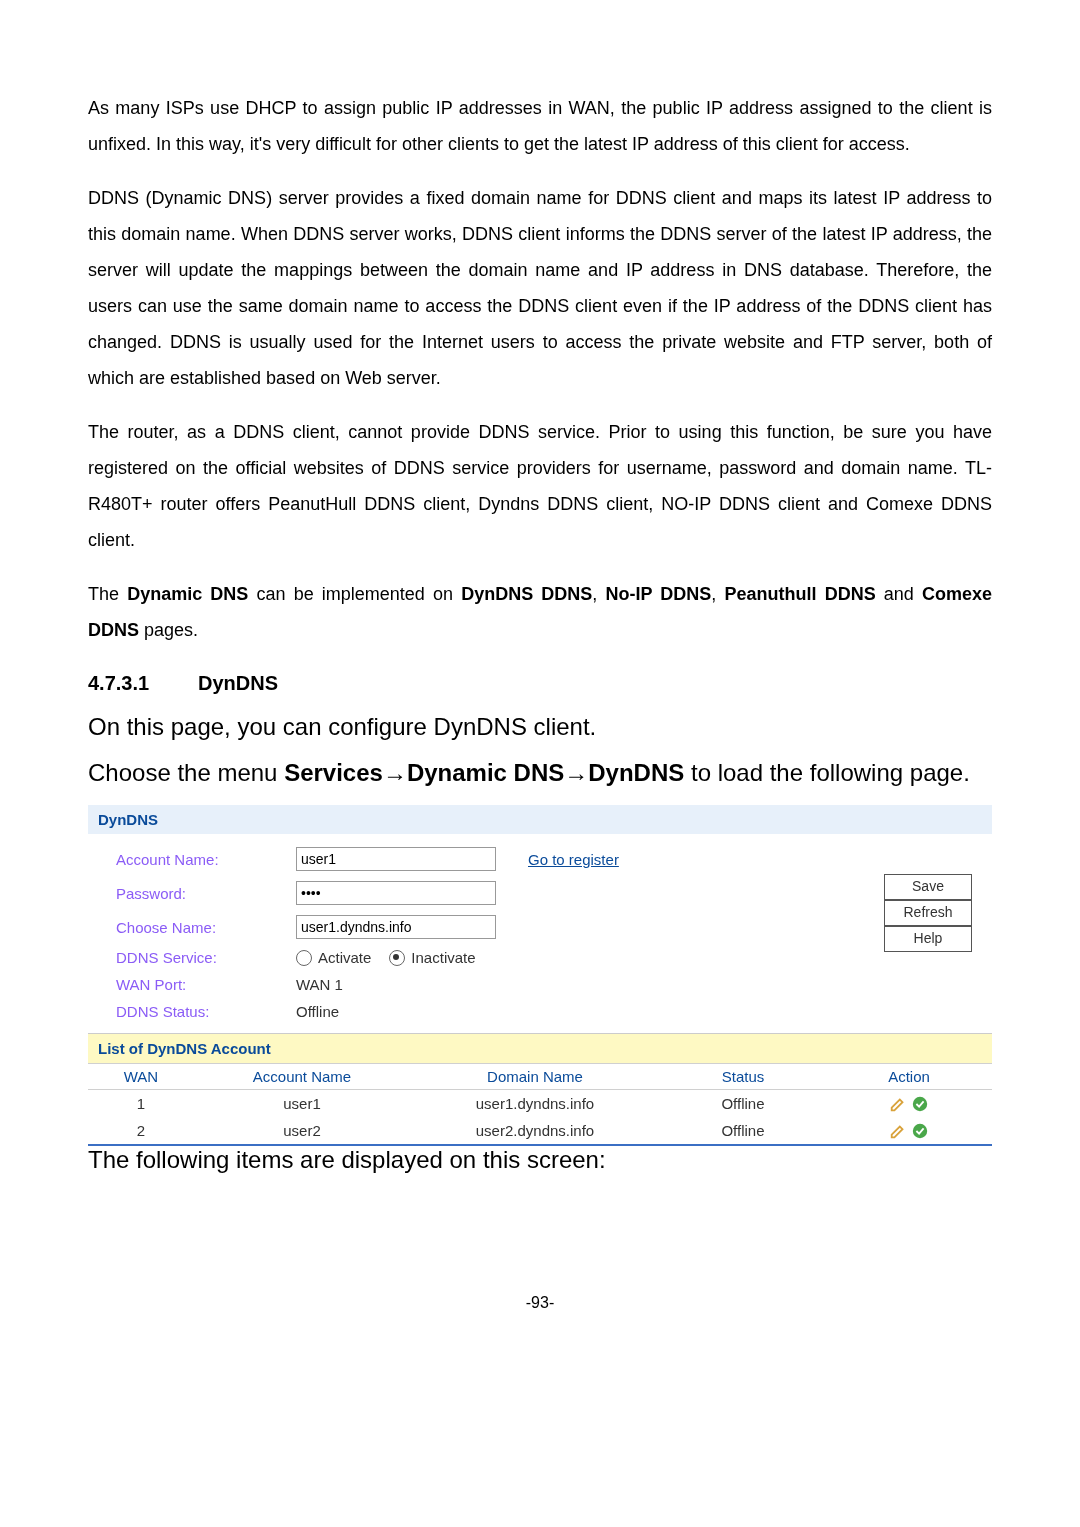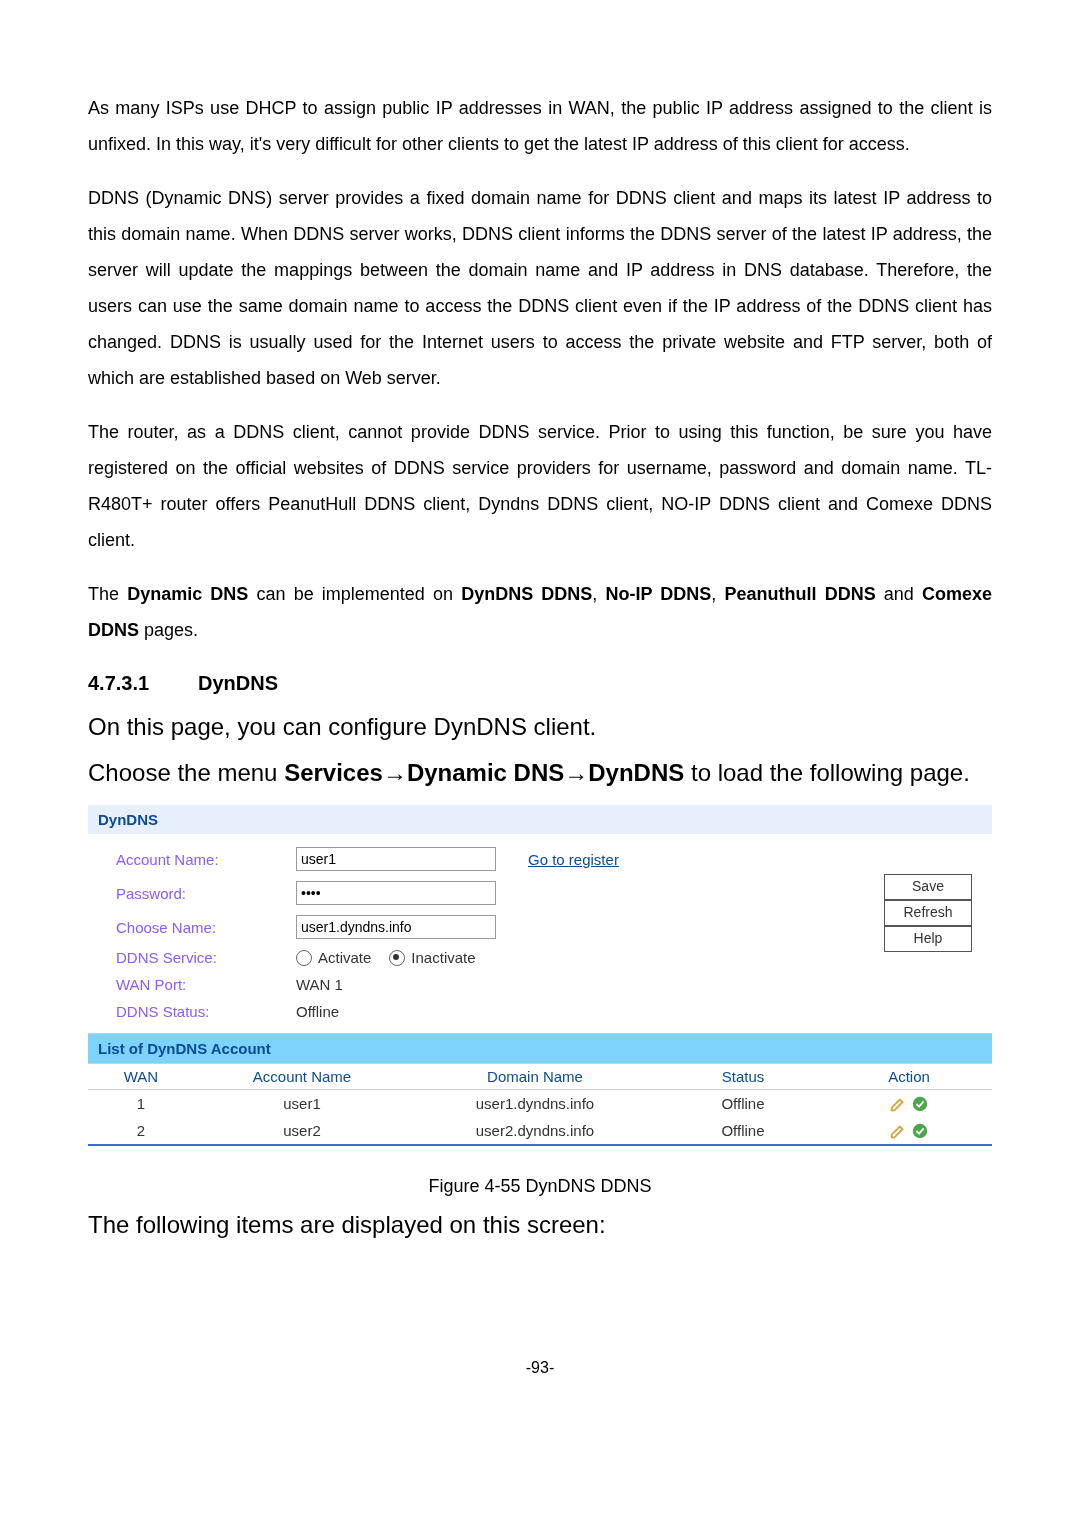--- a/index.html
+++ b/index.html
@@ -115,21 +115,21 @@
     background: #fff;
     cursor: pointer;
     text-align: center;
     line-height: 22px;
     text-decoration: underline;
     text-decoration-color: rgba(0,0,0,0);
   }
   .btn span { }
 
   .sub-header {
-    background: #7dd3fc;
+    background: #fef9c3;
     color: #0a4b9a;
     font-weight: bold;
     padding: 6px 10px;
     font-size: 15px;
     border-top: 1px solid #ccc;
   }
   .table {
     width: 100%;
     border-collapse: collapse;
   }
@@ -277,18 +277,17 @@
                   <path d="M3 14l9-9 3 3-9 9H3v-3z" fill="none" stroke="#d9a23a" stroke-width="2"></path>
                 </svg></span><span class="icon-check"><svg viewBox="0 0 20 20" width="18" height="18">
                   <circle cx="10" cy="10" r="8" fill="#4aa74a"></circle>
                   <path d="M6 10l3 3 5-6" fill="none" stroke="#fff" stroke-width="2"></path>
                 </svg></span></td>
           </tr>
         </tbody>
     </table>
   </div>
 
-  <div class="figure-caption">Figure 4-55 DynDNS DDNS</div>
 
   <p class="line-simple">The following items are displayed on this screen:</p>
 
   <div class="page-number">-93-</div>
 </div>
 
 </body></html>

